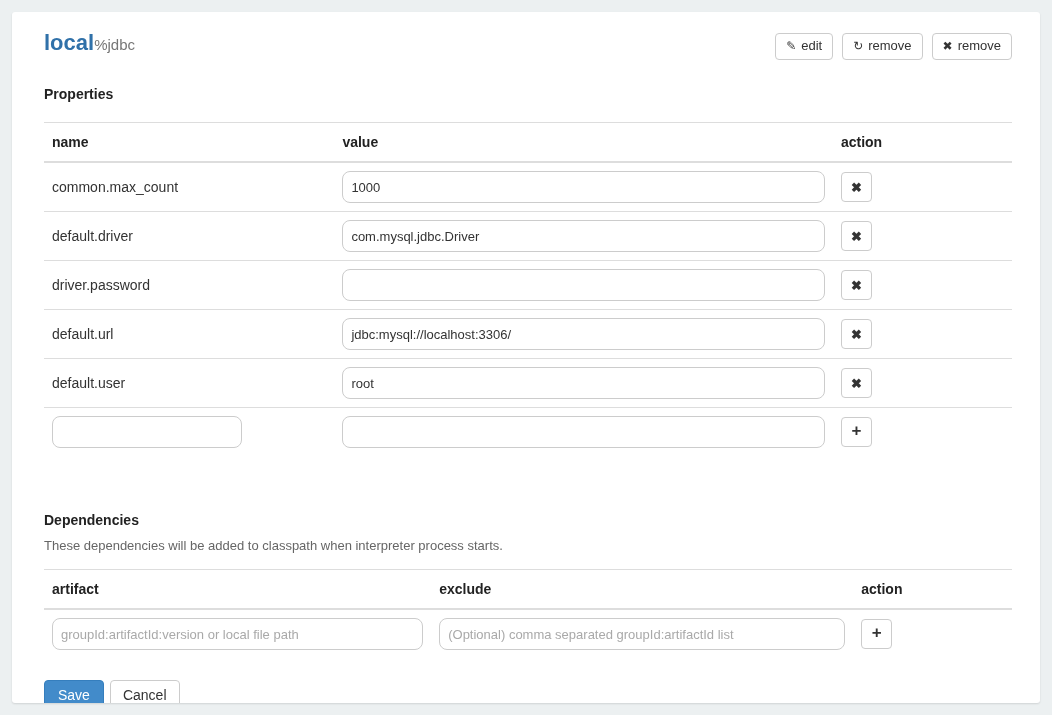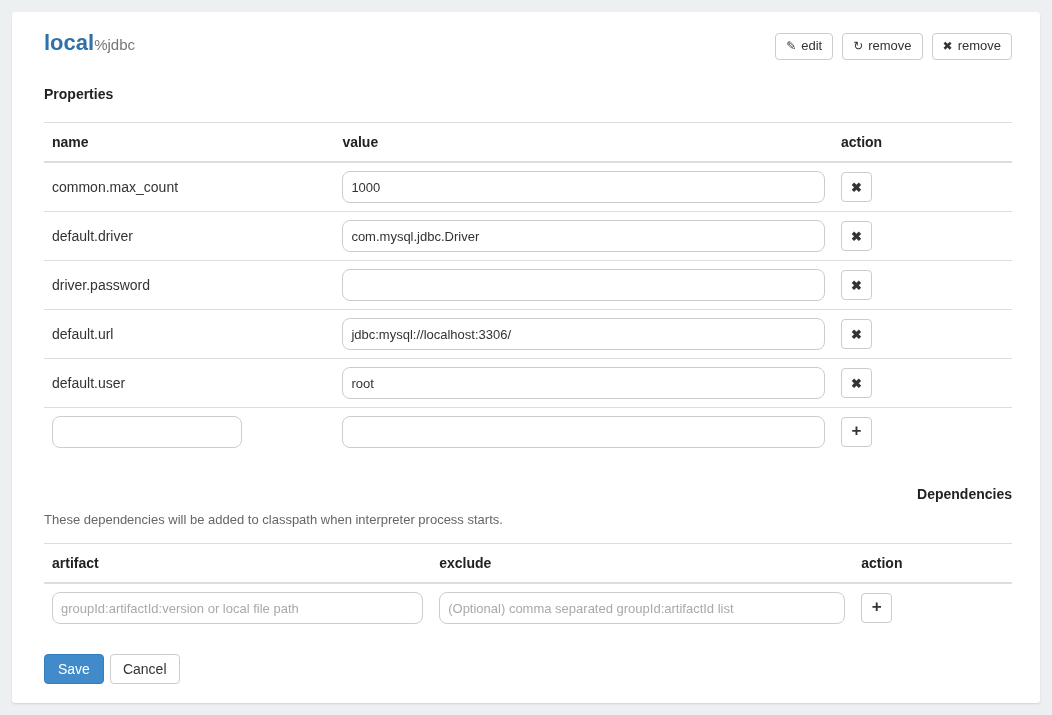--- a/index.html
+++ b/index.html
@@ -202,21 +202,21 @@
       <tr>
         <td><input type="text" class="short" style=""></td>
         <td><input type="text" style=""></td>
         <td><button class="icon-btn">
               <span class="plus">+</span>
             </button></td>
       </tr>
     </tbody>
   </table>
 
-  <div class="section-heading" style="margin-top:30px;text-align:right;">Dependencies</div>
+  <div class="section-heading" style="margin-top:56px;">Dependencies</div>
   <div class="section-desc">These dependencies will be added to classpath when interpreter process starts.</div>
 
   <table class="deps-table" style="margin-top:16px;">
     <colgroup>
         <col class="c-artifact">
         <col class="c-exclude">
         <col class="c-action">
       </colgroup>
     <thead>
       <tr>

